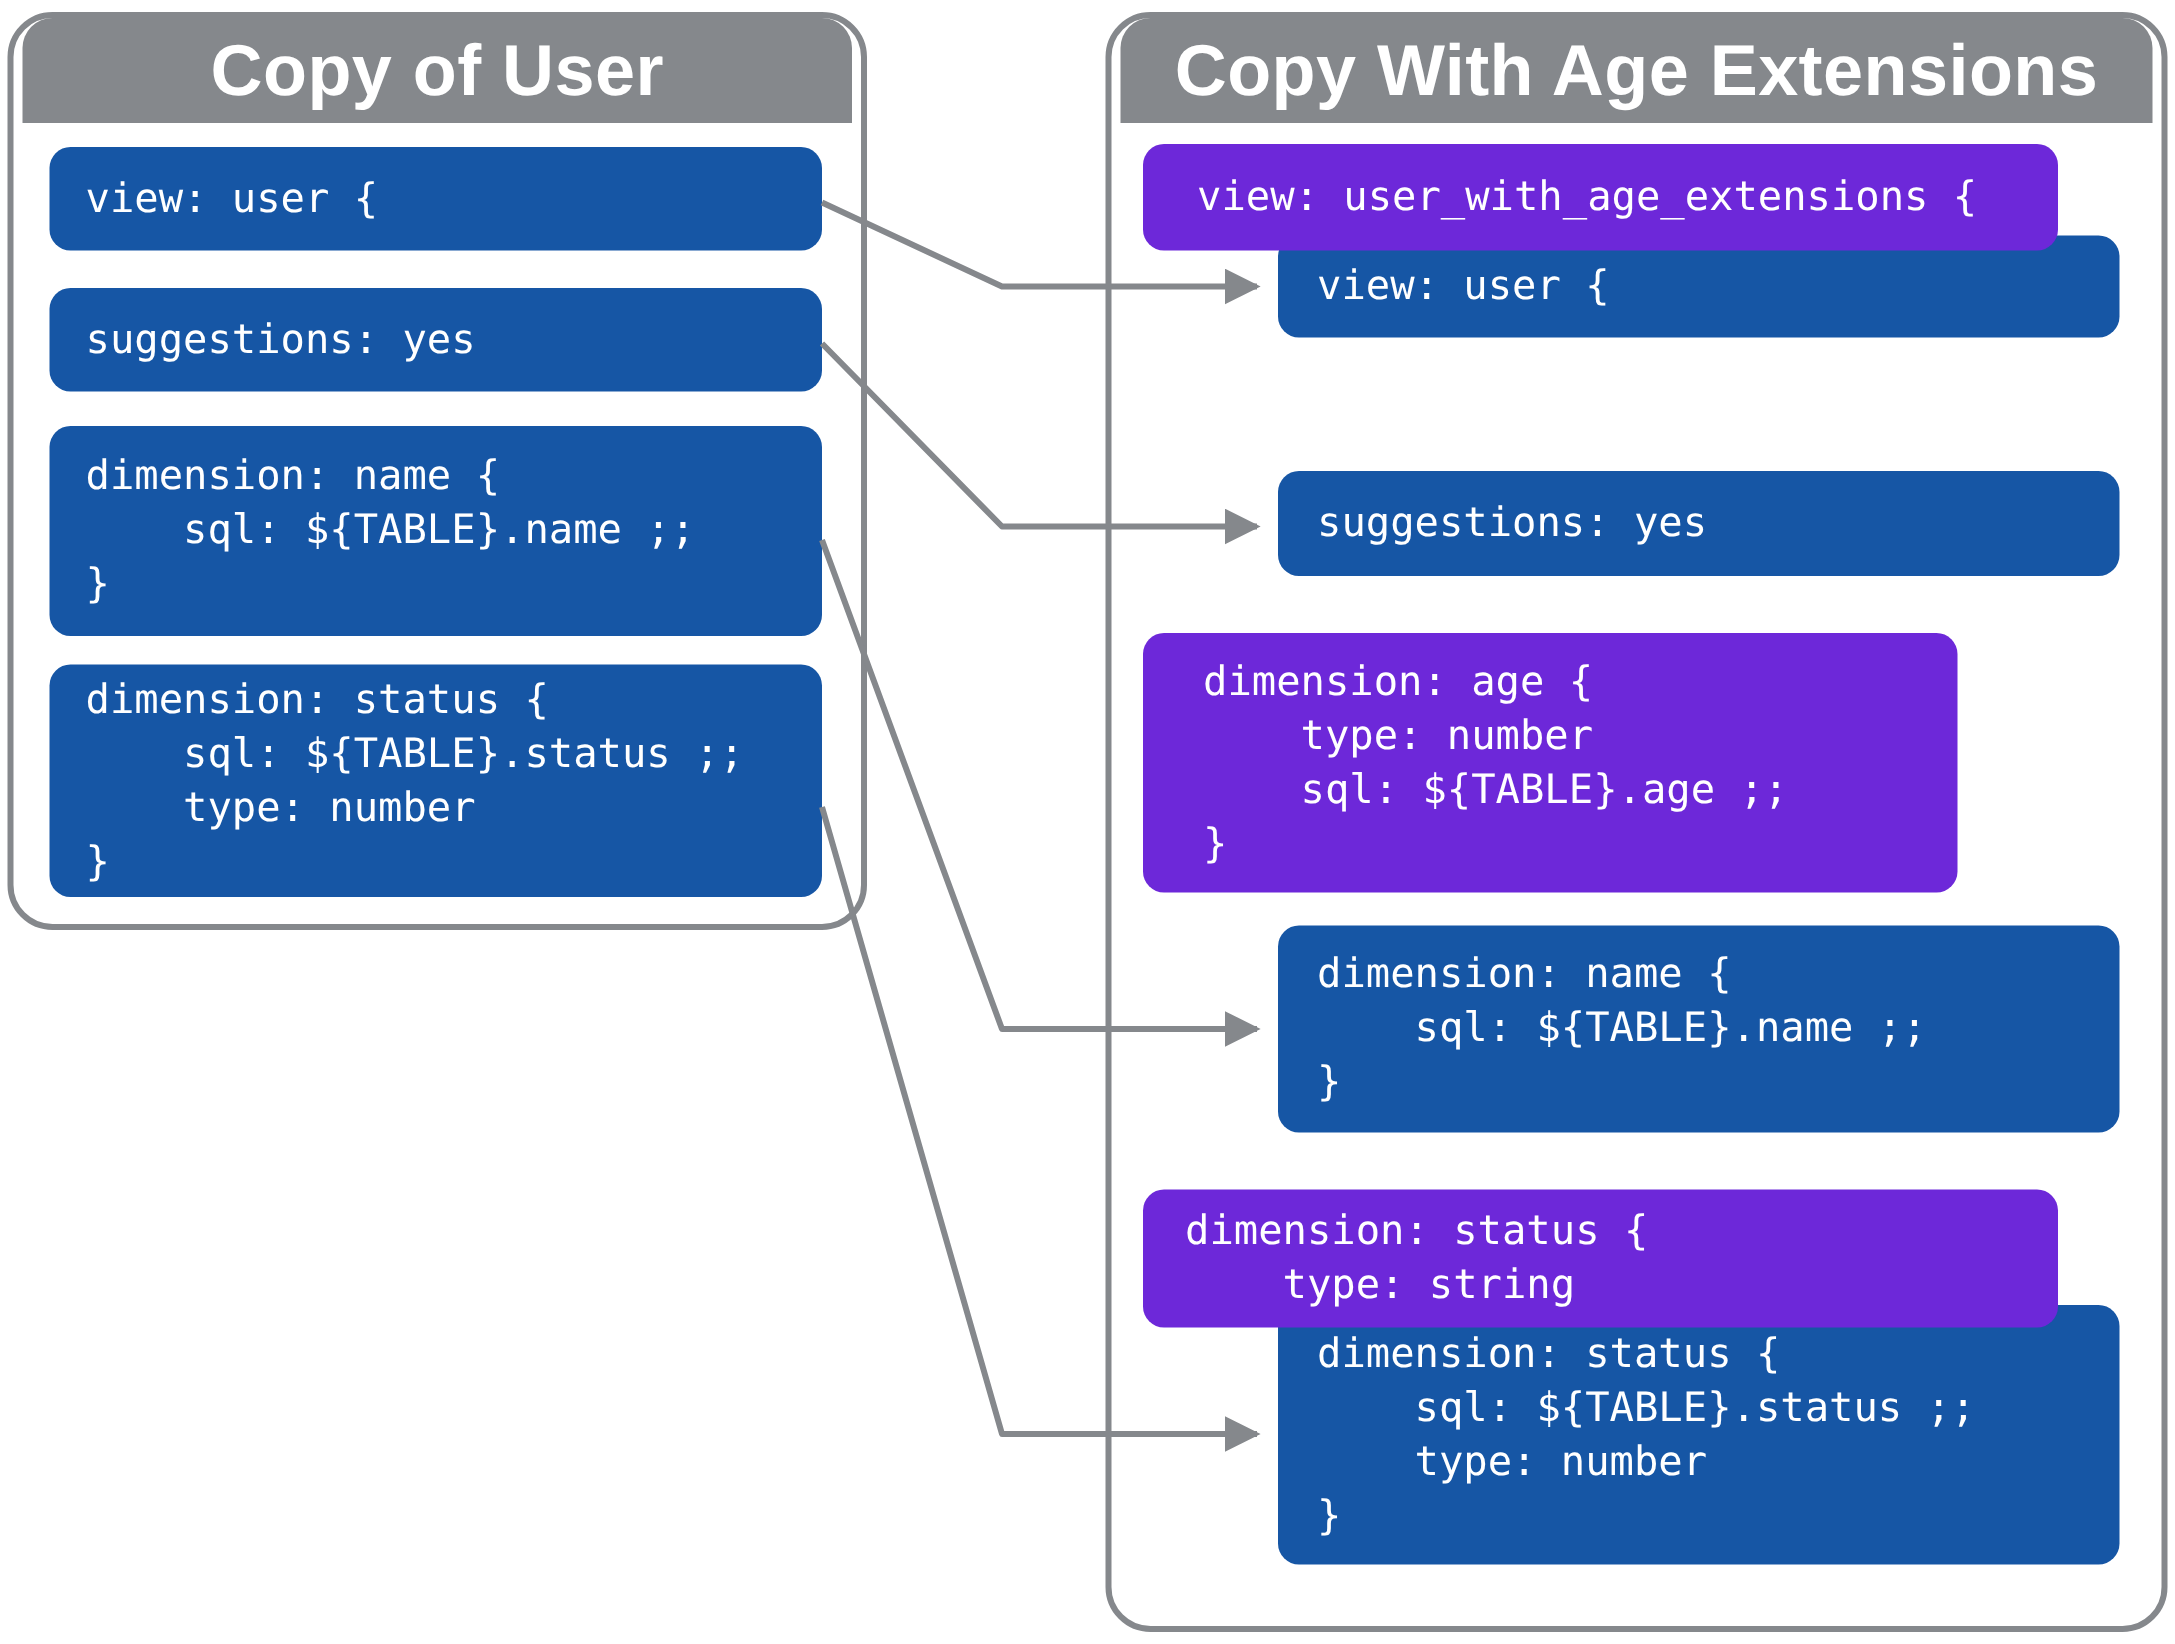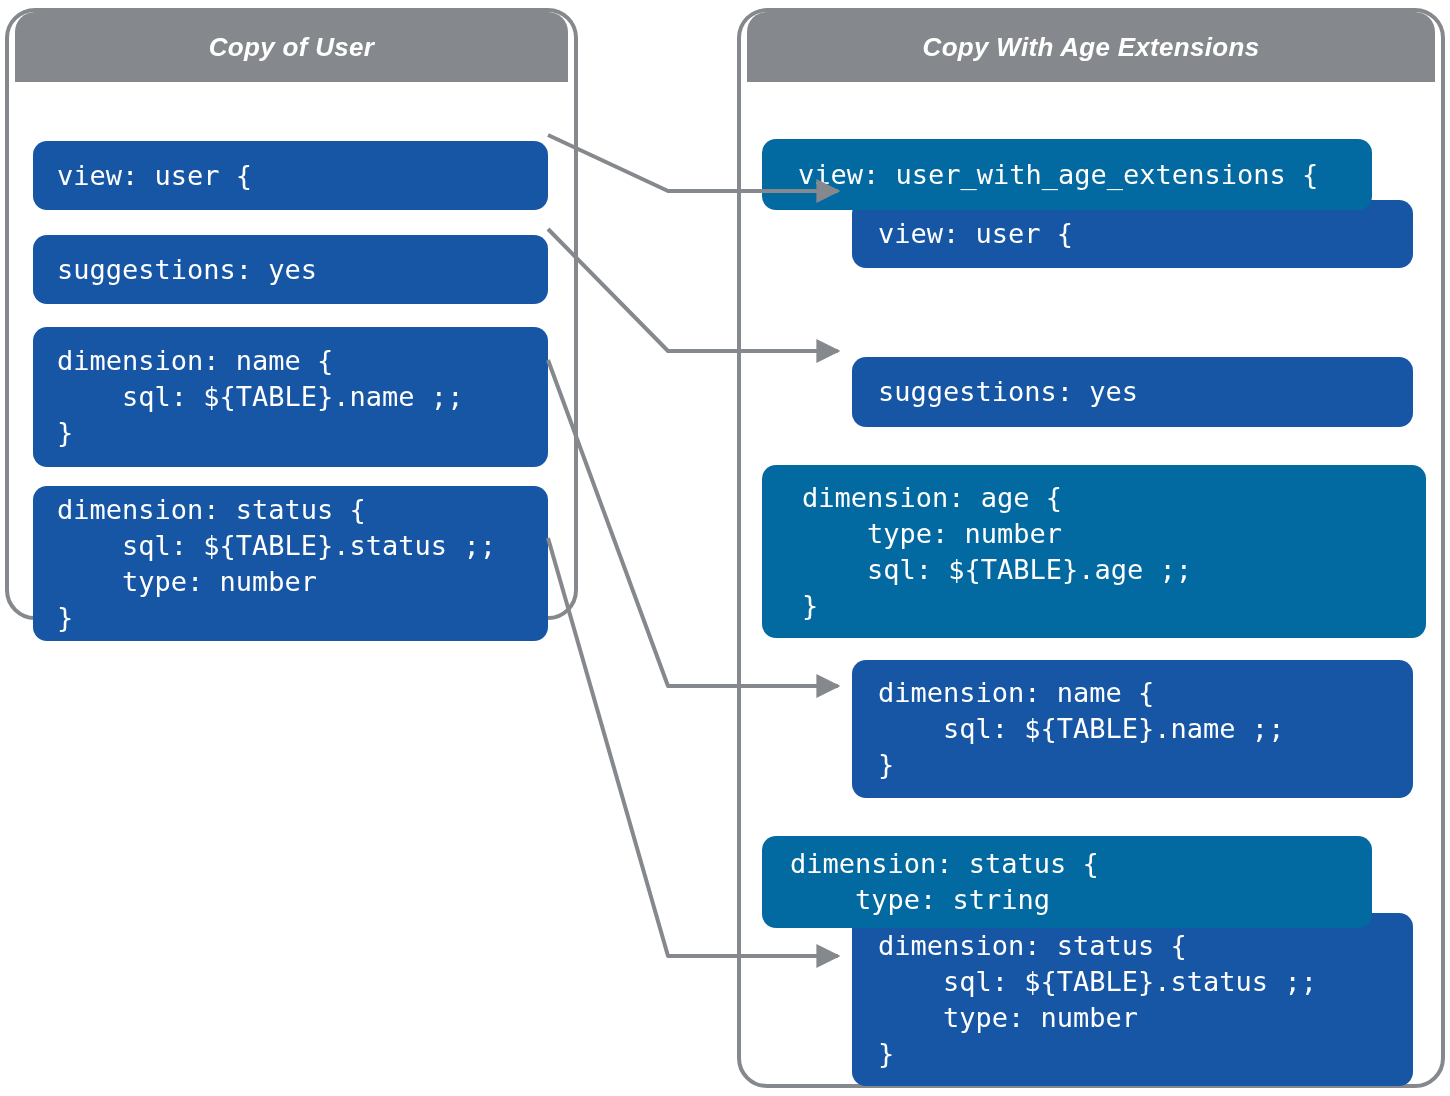--- a/index.html
+++ b/index.html
@@ -23,51 +23,49 @@
   .panel-header{
     position:absolute;
     left:6px;right:6px;top:0px;
     height:70px;
     background:#85888C;
     border-radius:20px 20px 0 0;
     display:flex;align-items:center;justify-content:center;
   }
   .panel-title{
     color:#ffffff;
-    font-size:26px;
+    font-size:48px;
     font-weight:bold;
     letter-spacing:0.3px;
-    font-style:italic;
   }
   .code-box{
     position:absolute;
     box-sizing:border-box;
     border-radius:14px;
     color:#ffffff;
     font-family:"DejaVu Sans Mono","Liberation Mono",monospace;
     font-size:27px;
     line-height:36px;
     white-space:pre;
     display:flex;
     align-items:center;
-    margin-top:43px;
   }
   .dark{background:#1656A5;z-index:2;}
-  .light{background:#0369a1;z-index:3;}
+  .light{background:#6d28d9;z-index:3;}
   
   #l1{left:33px;top:98px;width:515px;height:69px;padding-left:24px;}
   #l2{left:33px;top:192px;width:515px;height:69px;padding-left:24px;}
   #l3{left:33px;top:284px;width:515px;height:140px;padding-left:24px;}
   #l4{left:33px;top:443px;width:515px;height:155px;padding-left:24px;}
   
   #r1{left:762px;top:96px;width:610px;height:71px;padding-left:36px;}
   #r2{left:852px;top:157px;width:561px;height:68px;padding-left:26px;}
   #r3{left:762px;top:256px;width:610px;height:66px;padding-left:36px;}
   #r4{left:852px;top:314px;width:561px;height:70px;padding-left:26px;}
-  #r5{left:762px;top:422px;width:664px;height:173px;padding-left:40px;}
+  #r5{left:762px;top:422px;width:543px;height:173px;padding-left:40px;}
   #r6{left:852px;top:617px;width:561px;height:138px;padding-left:26px;}
   #r7{left:762px;top:793px;width:610px;height:92px;padding-left:28px;align-items:flex-start;padding-top:10px;}
   #r8{left:852px;top:870px;width:561px;height:173px;padding-left:26px;}
   #connector-layer{
     position:absolute;left:0;top:0;width:1450px;height:1096px;
     z-index:5;pointer-events:none;
   }
 </style>
 </head>
 <body>

